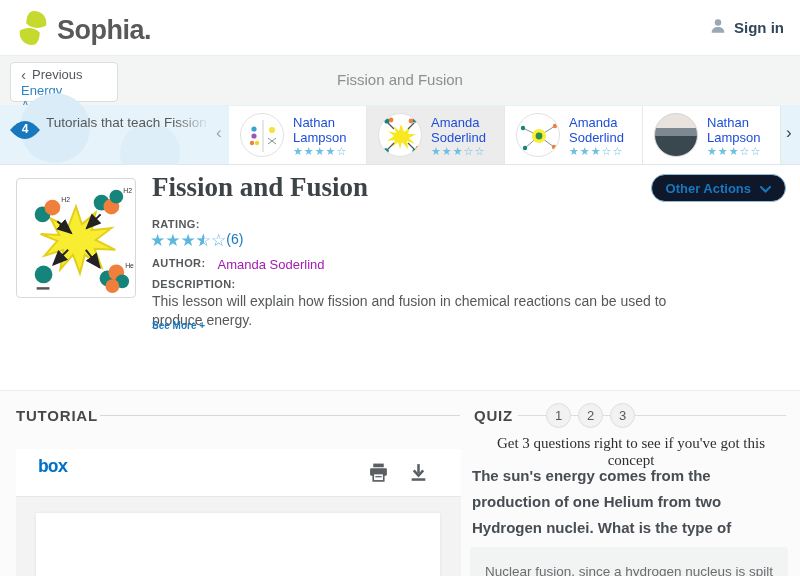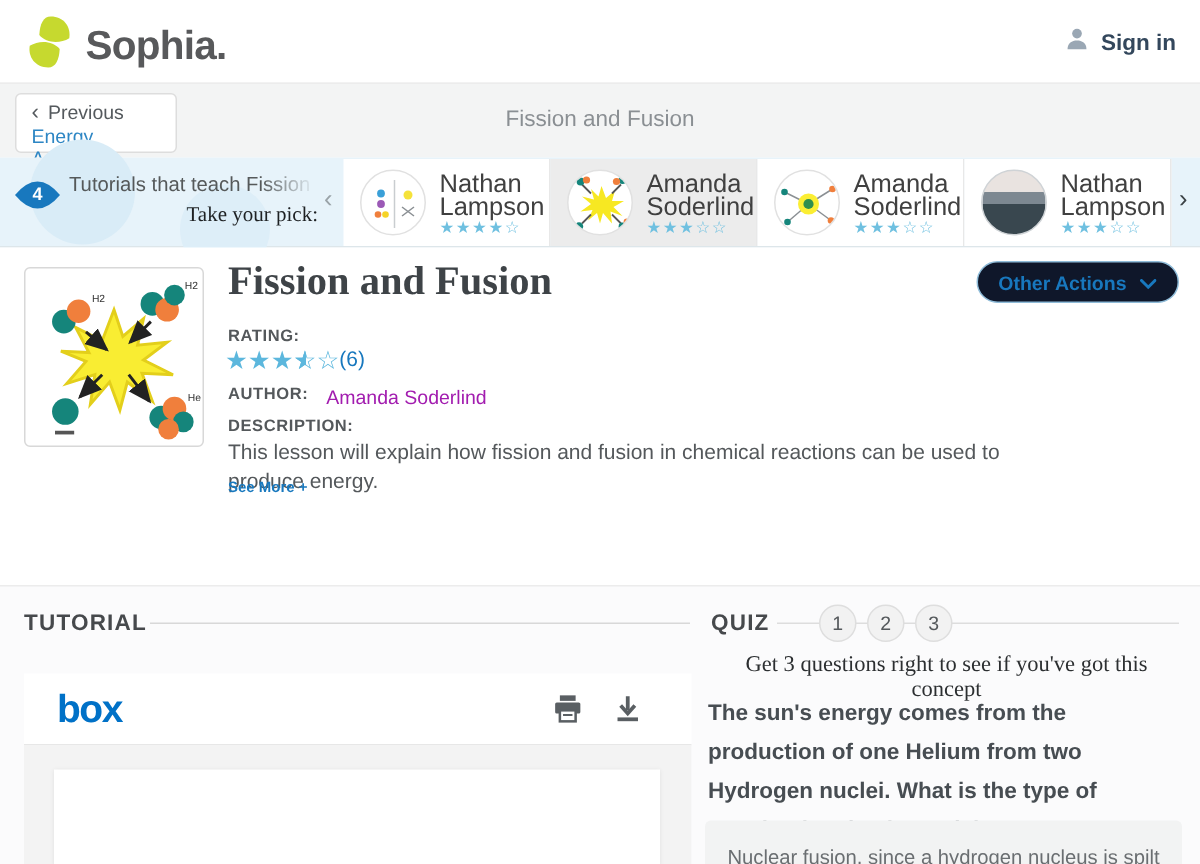--- a/index.html
+++ b/index.html
@@ -43,21 +43,21 @@
                  font-family:cursive; font-size:14px; color:#1e2123; }
   .scroll-chev { position:absolute; top:18px; font-size:17px; color:#9aa3a8; cursor:pointer; }
   .chev-l { left:216px; }
   .chev-r { left:786px; color:#3c4246; }
   .cards { position:absolute; left:229px; top:1px; height:58px; display:flex; }
   .card { width:138px; height:58px; background:#fff; border-right:1px solid #e8e8e8;
           position:relative; cursor:pointer; }
   .card.sel { background:#ececec; }
   .thumb-c { position:absolute; left:11px; top:7px; width:44px; height:44px; border-radius:50%;
              border:1px solid #e1e1e1; background:#fff; overflow:hidden; }
-  .card-name { position:absolute; left:64px; top:9px; font-size:17px; line-height:15px; color:#404040; }
+  .card-name { position:absolute; left:64px; top:9px; font-size:13px; line-height:15px; color:#1d4ed8; }
   .card-stars { position:absolute; left:64px; top:39px; font-size:11px; color:#6fc0e0; letter-spacing:1px; }
 
   
   .main { position:absolute; left:0; top:165px; width:800px; height:225px; background:#fff; }
   .lesson-thumb { position:absolute; left:16px; top:13px; width:120px; height:120px;
                   border:1px solid #d8d8d8; border-radius:4px; background:#fff; }
   .lesson-title { position:absolute; left:152px; top:7px; font-family:"Liberation Serif", serif;
                   font-size:27px; color:#3e4347; }
   .other-actions { position:absolute; right:14px; top:9px; height:28px; padding:0 14px;
                    display:flex; align-items:center; gap:9px; border:1px solid #8fbcd9;
@@ -77,22 +77,22 @@
   .see-more  { position:absolute; left:152px; top:155px; font-size:10px; font-weight:700;
                color:#1878be; cursor:pointer; }
 
   
   .lower { position:absolute; left:0; top:390px; width:800px; height:186px; background:#fbfbfc;
            border-top:1px solid #ececec; }
   .sec-head { position:absolute; font-size:15px; font-weight:700; color:#46494c; letter-spacing:0.8px; }
   .tut-head { left:16px; top:16px; }
   .tut-line { position:absolute; left:100px; top:24px; width:360px; height:1px; background:#d8d8d8; }
   .tut-panel { position:absolute; left:16px; top:58px; width:445px; height:128px; background:#fff; }
-  .box-logo { position:absolute; left:22px; top:8px; font-size:26px; font-weight:700;
-              color:#0071c7; letter-spacing:-1px; cursor:pointer; }
+  .box-logo { position:absolute; left:22px; top:8px; font-size:18px; font-weight:700;
+              color:#0071c7; letter-spacing:-1px; cursor:pointer;font-family:Liberation Mono, monospace; }
   .doc-icon { position:absolute; top:13px; cursor:pointer; }
   .print-i { left:352px; } .dl-i { left:392px; }
   .tut-div { position:absolute; left:0; top:47px; width:445px; height:1px; background:#e7e7e7; }
   .tut-gray { position:absolute; left:0; top:48px; width:445px; height:80px; background:#f3f3f3; }
   .tut-page { position:absolute; left:20px; top:16px; width:404px; height:64px; background:#fff;
               box-shadow:0 0 3px rgba(0,0,0,0.08); }
 
   .quiz-head { left:474px; top:16px; }
   .quiz-line { position:absolute; left:518px; top:24px; width:268px; height:1px; background:#ddd; }
   .step { position:absolute; top:12px; width:25px; height:25px; border-radius:50%;
@@ -147,21 +147,20 @@
   <div class="band">
     <div class="blob1"></div>
     <div class="blob2"></div>
     <div class="badge">
       <svg width="32" height="22" viewBox="0 0 32 22">
         <path d="M1 11 Q16 -7 31 11 Q16 29 1 11 Z" fill="#1878be"></path>
       </svg>
       <div class="badge-num">4</div>
     </div>
     <div class="car-heading">Tutorials that teach Fission and</div>
-    <div class="car-tagline">Take your pick:</div>
     <div class="scroll-chev chev-l">‹</div>
 
     <div class="cards">
 
       <div class="card">
         <div class="thumb-c">
           <svg width="44" height="44" viewBox="0 0 44 44">
             <line x1="22" y1="6" x2="22" y2="38" stroke="#c9cdd0" stroke-width="1"></line>
             <circle cx="13" cy="15" r="2.6" fill="#3aa0d8"></circle>
             <circle cx="13" cy="22" r="2.6" fill="#9b59b6"></circle>

